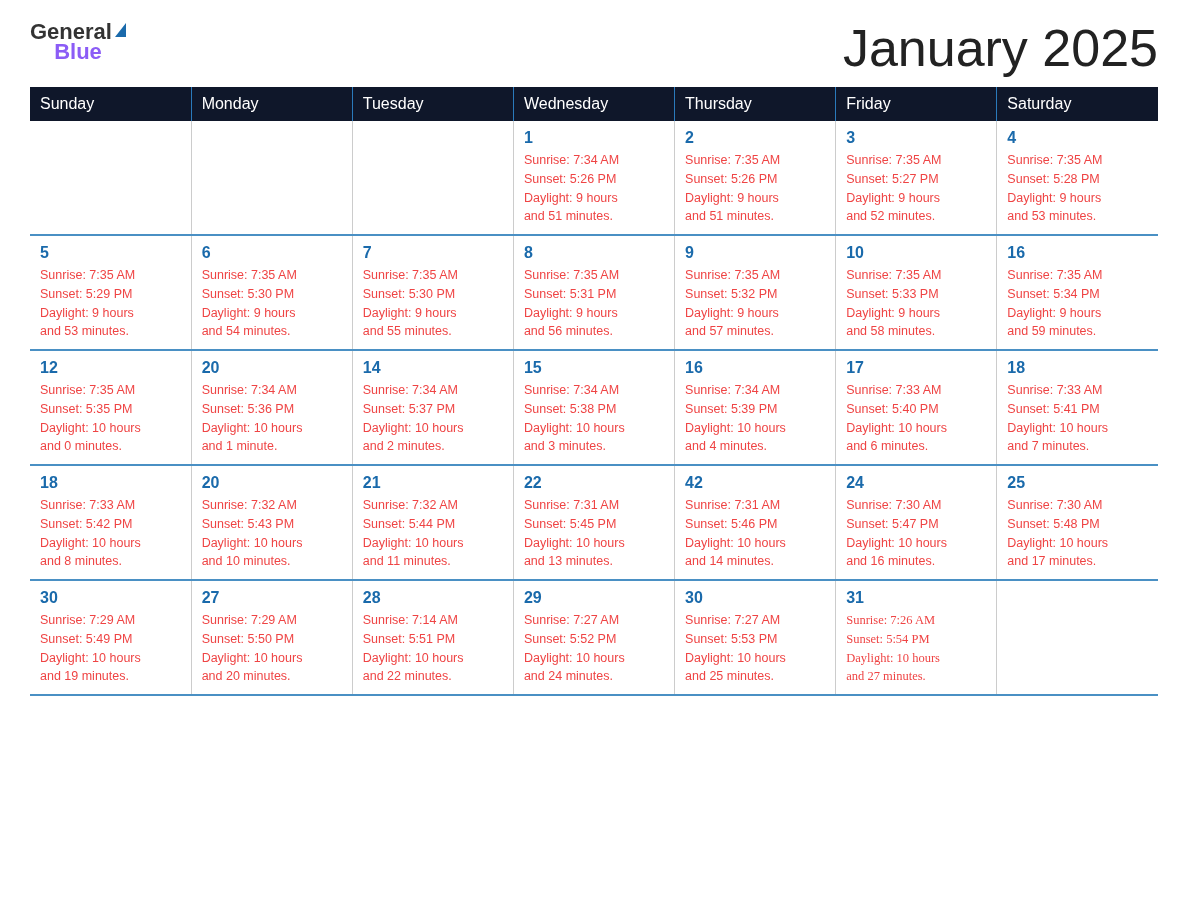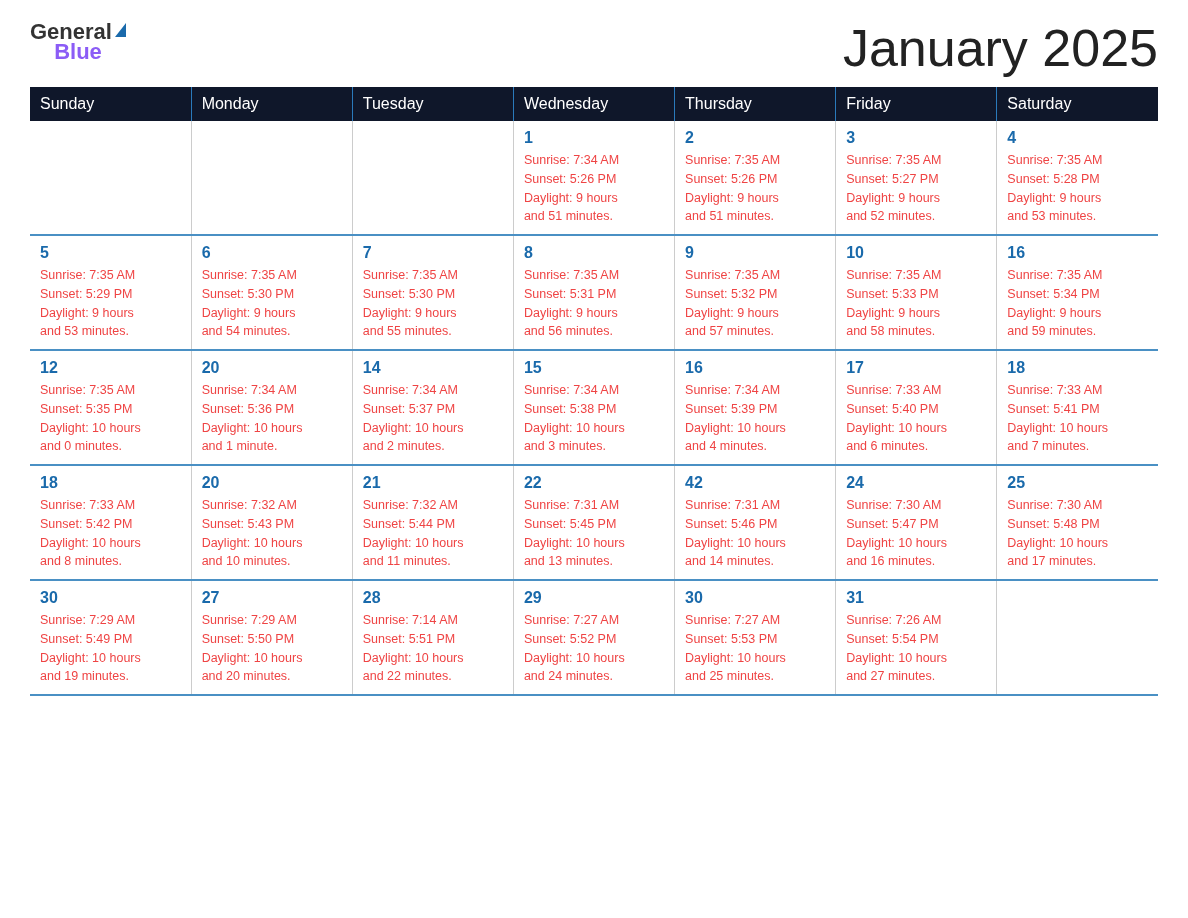--- a/index.html
+++ b/index.html
@@ -336,21 +336,21 @@
         </td>
         <td>
           <span class="day-number">30</span>
           <div class="day-info" style="white-space: pre-line;">Sunrise: 7:27 AM
 Sunset: 5:53 PM
 Daylight: 10 hours
 and 25 minutes.</div>
         </td>
         <td>
           <span class="day-number">31</span>
-          <div class="day-info" style="white-space: pre-line;">Sunrise: 7:26 AM
+          <div class="day-info" style="white-space: pre-line; font-family: Liberation Serif, serif;">Sunrise: 7:26 AM
 Sunset: 5:54 PM
 Daylight: 10 hours
 and 27 minutes.</div>
         </td>
         <td class="empty-cell"></td>
       </tr>
     </tbody>
 </table>
 
 </body></html>

